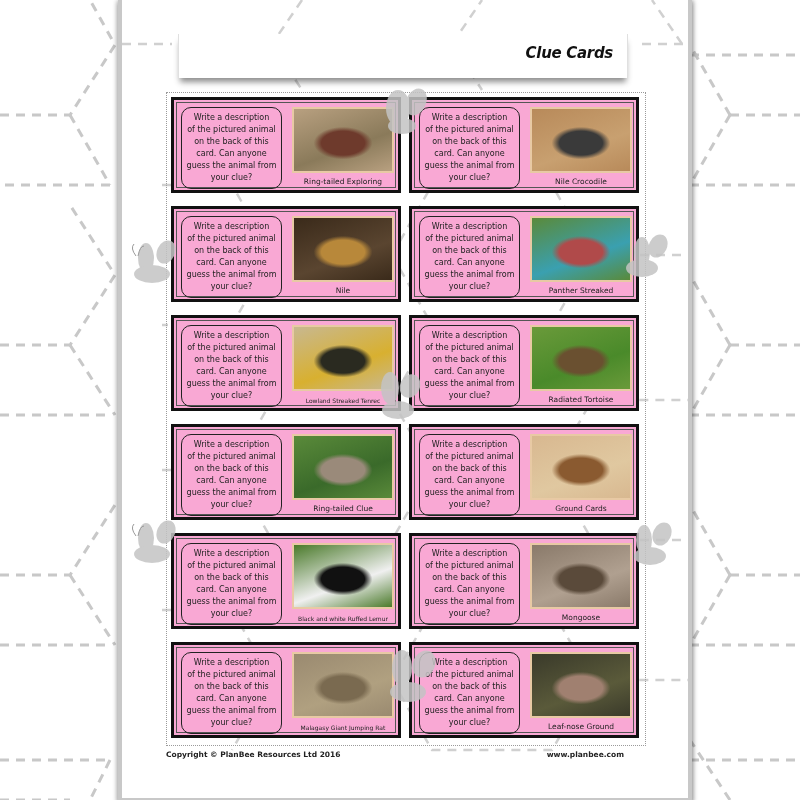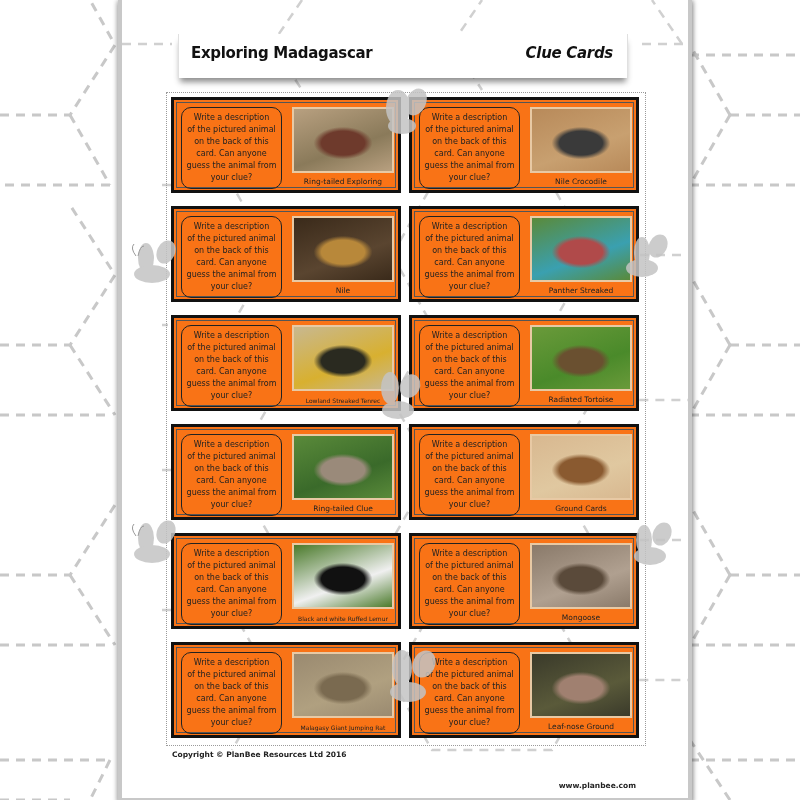--- a/index.html
+++ b/index.html
@@ -28,21 +28,21 @@
     position:absolute; top:10px; font-family:"DejaVu Sans", sans-serif;
     font-weight:bold; font-size:15px; color:#111; letter-spacing:-0.3px;
   }
   .header-title { left:12px; }
   .header-sub { right:14px;font-style:italic; }
   .cards-area {
     position:absolute; left:44px; top:92px; width:478px; height:652px;
     border:1px dotted #9a9a9a; z-index:2;
   }
   .card {
-    position:absolute; width:230px; height:96px; background:#f97316;
+    position:absolute; width:230px; height:96px; background:#f9a8d4;
     border:3px solid #111; box-sizing:border-box;
   }
   .card-inner {
     position:absolute; left:2px; top:2px; right:2px; bottom:2px;
     border:1px solid #555;
   }
   .prompt-box {
     position:absolute; left:4px; top:4px; width:101px; height:82px;
     border:1.5px solid #222; border-radius:10px; box-sizing:border-box;
     font-family:"DejaVu Sans", sans-serif; font-size:8px; line-height:12px;
@@ -53,22 +53,22 @@
     border:2px solid #e8c9a4; box-sizing:border-box; overflow:hidden;
   }
   .caption {
     position:absolute; left:112px; top:74px; width:108px; text-align:center;
     font-family:"DejaVu Sans", sans-serif; font-size:7.5px; color:#222; white-space:nowrap;
   }
   .caption.small { font-size:6px; top:76px; }
   .footer-left, .footer-right {
     position:absolute; top:750px; font-size:7.5px; font-weight:bold; color:#222; z-index:2;
   }
-  .footer-left { left:50px;text-align:center; }
-  .footer-right { right:52px;margin-top:31px; }
+  .footer-left { left:44px;text-align:center; }
+  .footer-right { right:64px; }
   .butterfly { position:absolute; z-index:3; }
 </style>
 </head>
 <body>
 
 <svg class="hex-bg" viewBox="0 0 800 800">
   <g stroke="#c8c8c8" stroke-width="3" stroke-dasharray="9,7" fill="none">
     <path d="M0 115 L70 115 L115 45 L90 0"></path>
     <path d="M0 115 L-10 115"></path>
     <path d="M70 115 L110 185"></path>
@@ -129,21 +129,20 @@
       <path d="M40 610 L110 610 L150 540"></path>
       <path d="M110 610 L150 680 L270 680 L310 610"></path>
       <path d="M310 610 L430 610 L470 540"></path>
       <path d="M430 610 L470 680 L566 680"></path>
       <path d="M270 680 L310 750 L430 750 L470 680"></path>
       <path d="M150 680 L110 750"></path>
     </g>
   </svg>
 
   <div class="header-banner">
-    <span class="header-title">Exploring Madagascar</span>
     <span class="header-sub">Clue Cards</span>
   </div>
 
   <div class="cards-area" id="cards-area">
       <div class="card" style="left: 4px; top: 4px;">
         <div class="card-inner">
           <div class="prompt-box">
             <div>Write a description</div>
             <div>of the pictured animal</div>
             <div>on the back of this</div>

